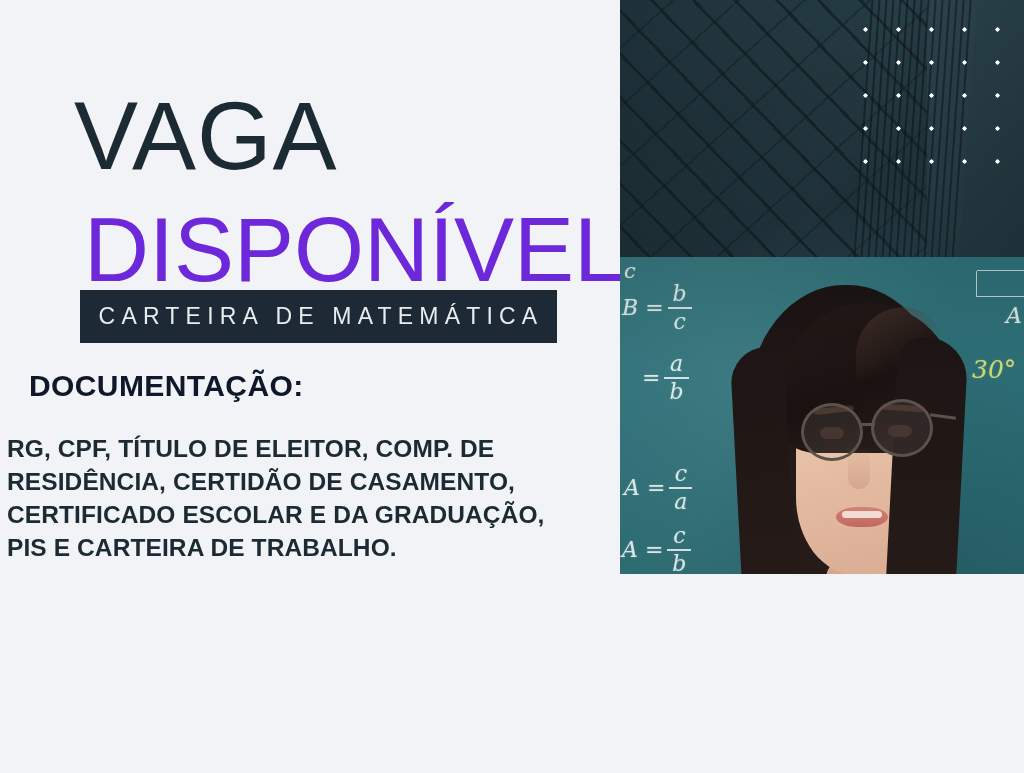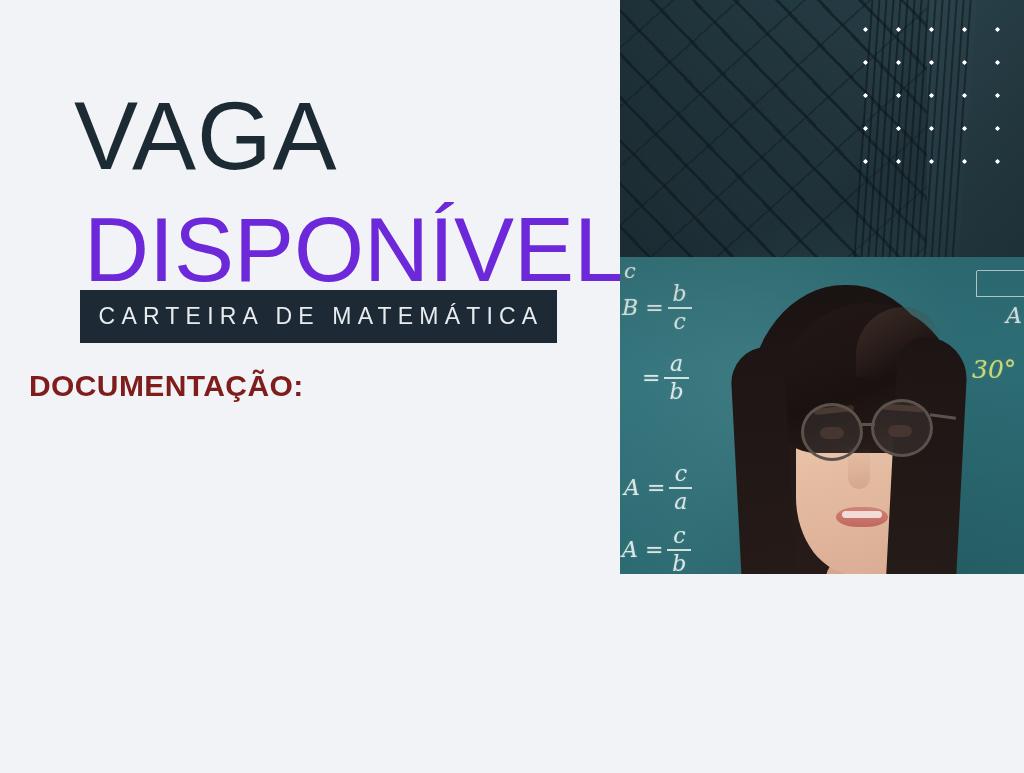--- a/index.html
+++ b/index.html
@@ -34,21 +34,21 @@
   }
   .subtitle-text {
     color:#e8ecef; font-size:23px; font-weight:400;
     letter-spacing:6.2px; white-space:nowrap;
     padding-left:5px;
   }
 
   .doc-heading {
     position:absolute; left:29px; top:369px;
     font-size:30px; font-weight:700; letter-spacing:0.4px;
-    color:#7f1d1d; white-space:nowrap;
+    color:#0f172a; white-space:nowrap;
   }
 
   .doc-body {
     position:absolute; left:7px; top:432px;
     width:600px;
     font-size:24.5px; font-weight:700; letter-spacing:0.1px;
     color:#1b2a33; line-height:33px;
   }
   .doc-line { white-space:nowrap; }
 
@@ -262,20 +262,26 @@
     <div class="title-line1">VAGA</div>
 
     <div class="title-line2">DISPONÍVEL</div>
 
     <div class="subtitle-banner">
       <span class="subtitle-text">CARTEIRA DE MATEMÁTICA</span>
     </div>
 
     <div class="doc-heading">DOCUMENTAÇÃO:</div>
 
+    <div class="doc-body">
+      <div class="doc-line">RG, CPF, TÍTULO DE ELEITOR, COMP. DE</div>
+      <div class="doc-line">RESIDÊNCIA, CERTIDÃO DE CASAMENTO,</div>
+      <div class="doc-line">CERTIFICADO ESCOLAR E DA GRADUAÇÃO,</div>
+      <div class="doc-line">PIS E CARTEIRA DE TRABALHO.</div>
+    </div>
   </div>
 
   <div class="right-col">
 
     <div class="arch-photo">
       <div class="arch-glass"></div>
       <div class="arch-panel"></div>
       <div class="arch-tower"></div>
       <div class="arch-shade"></div>
       <div class="dot-grid"></div>

